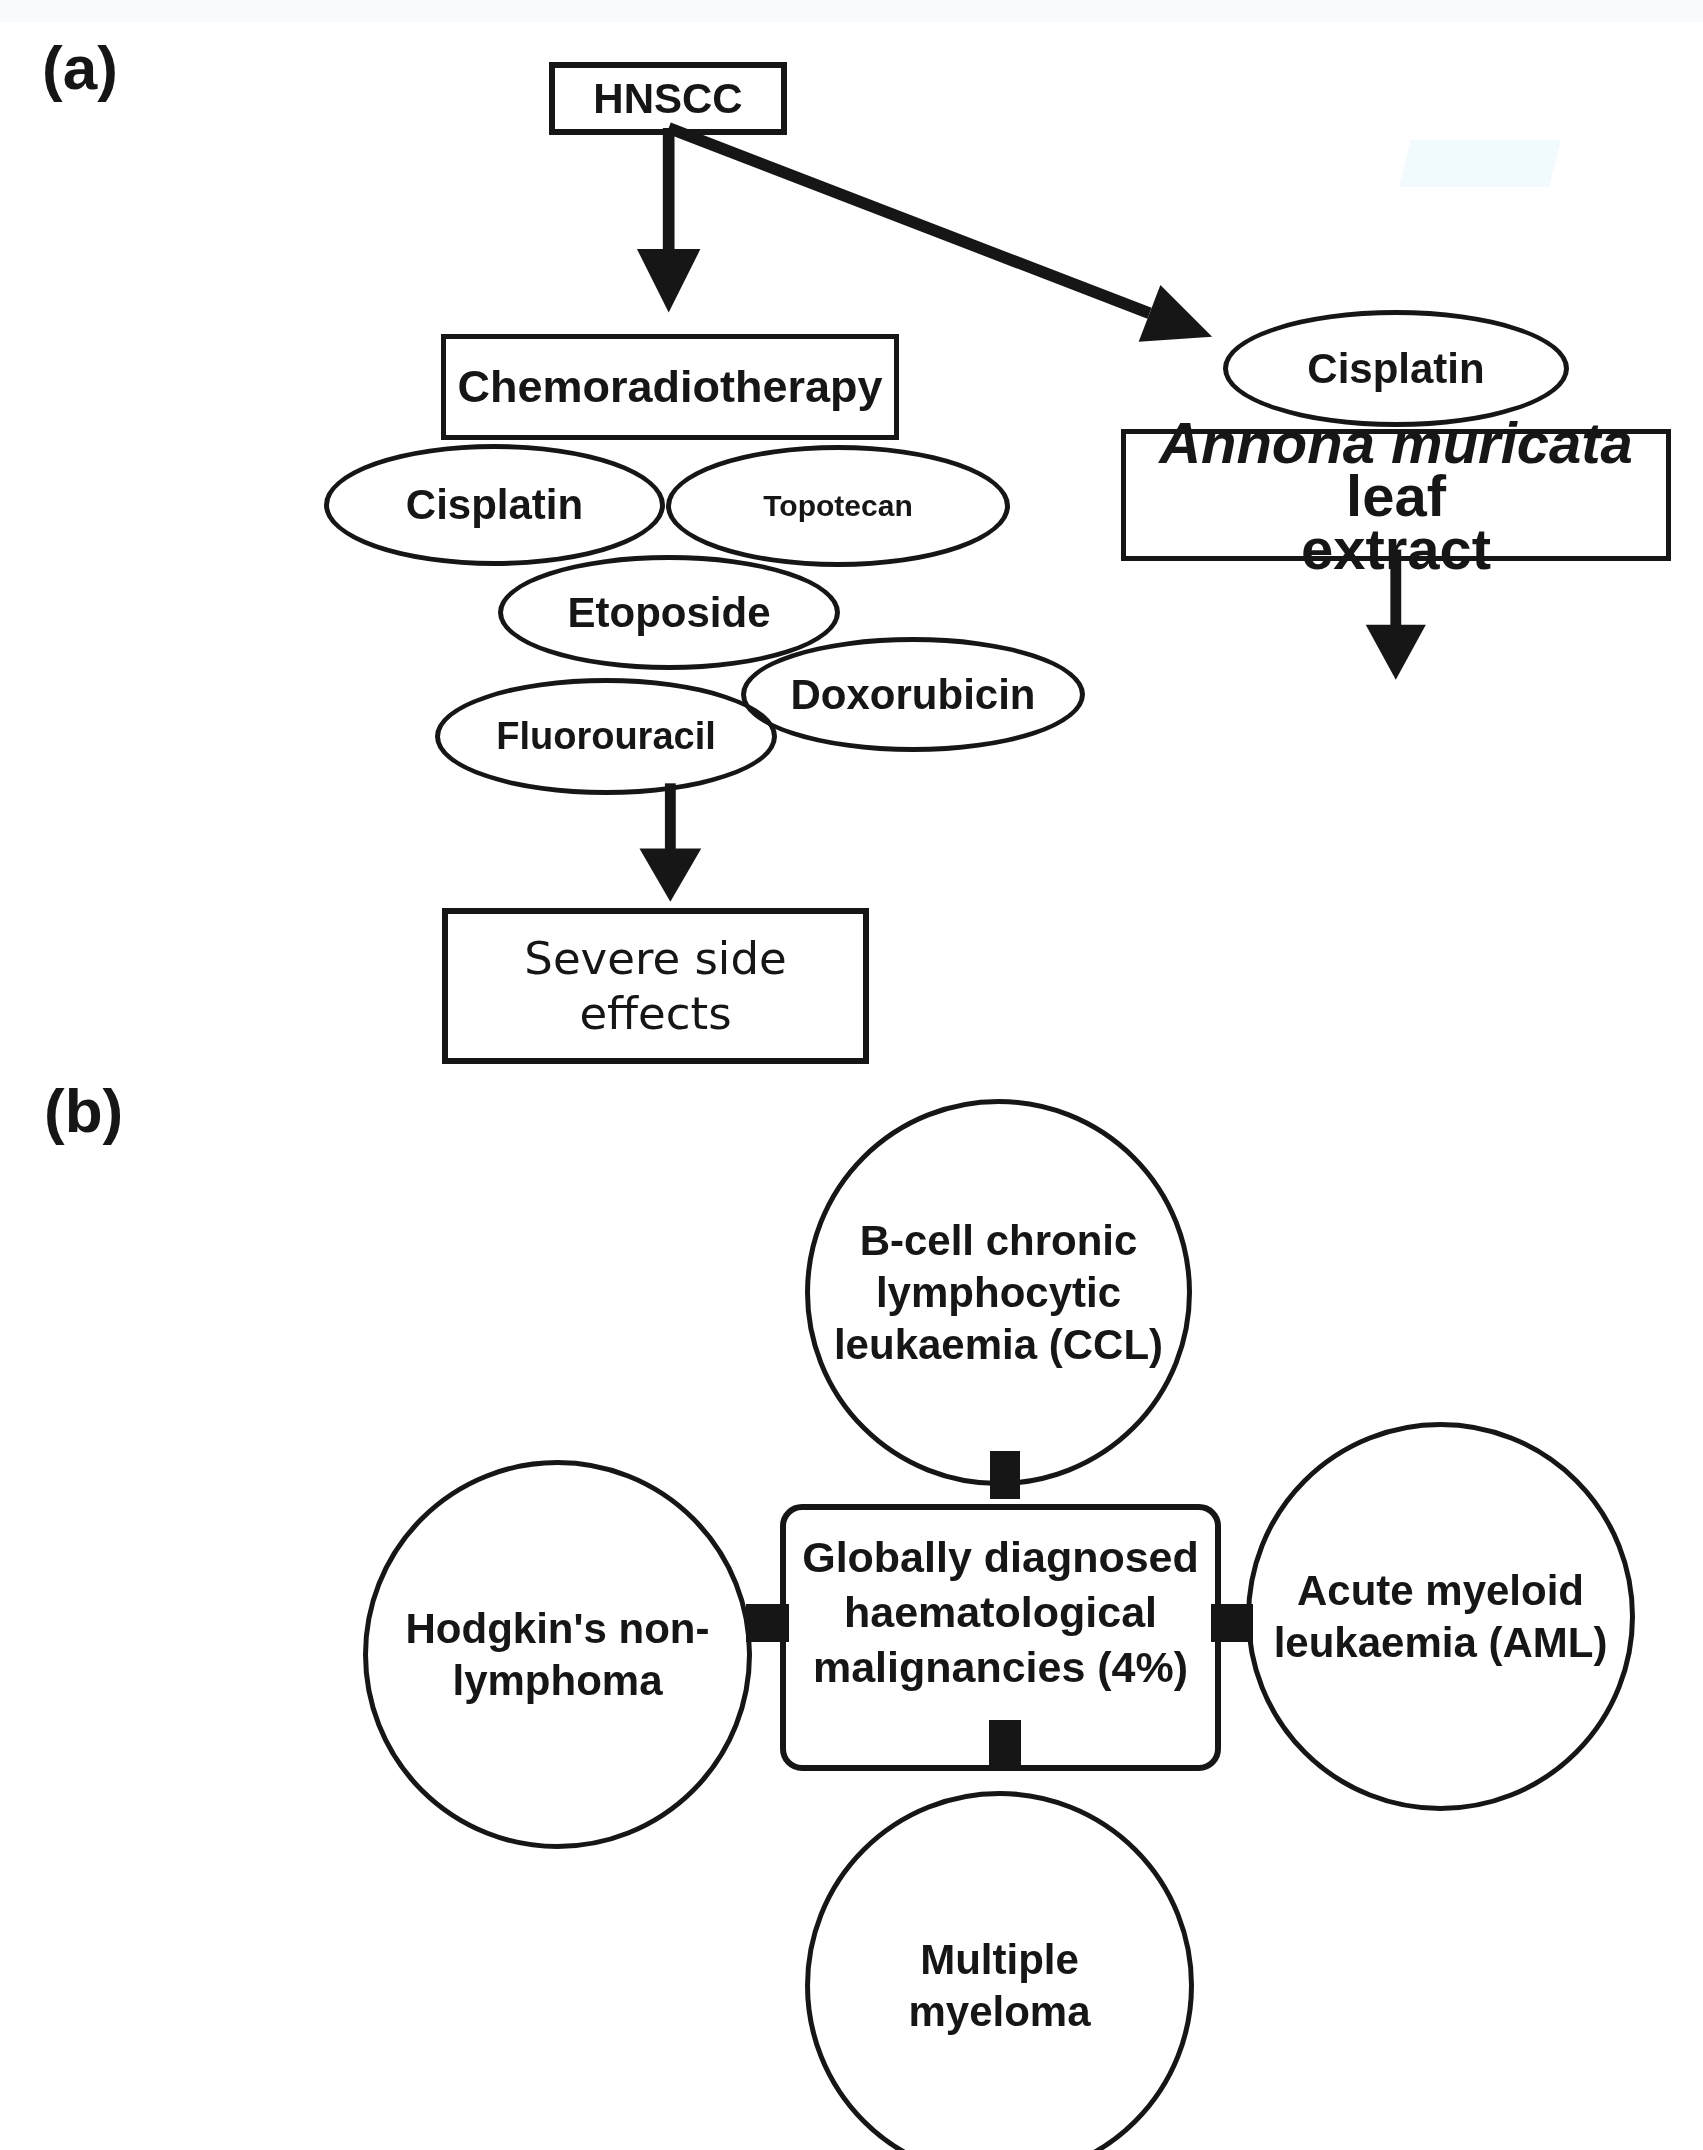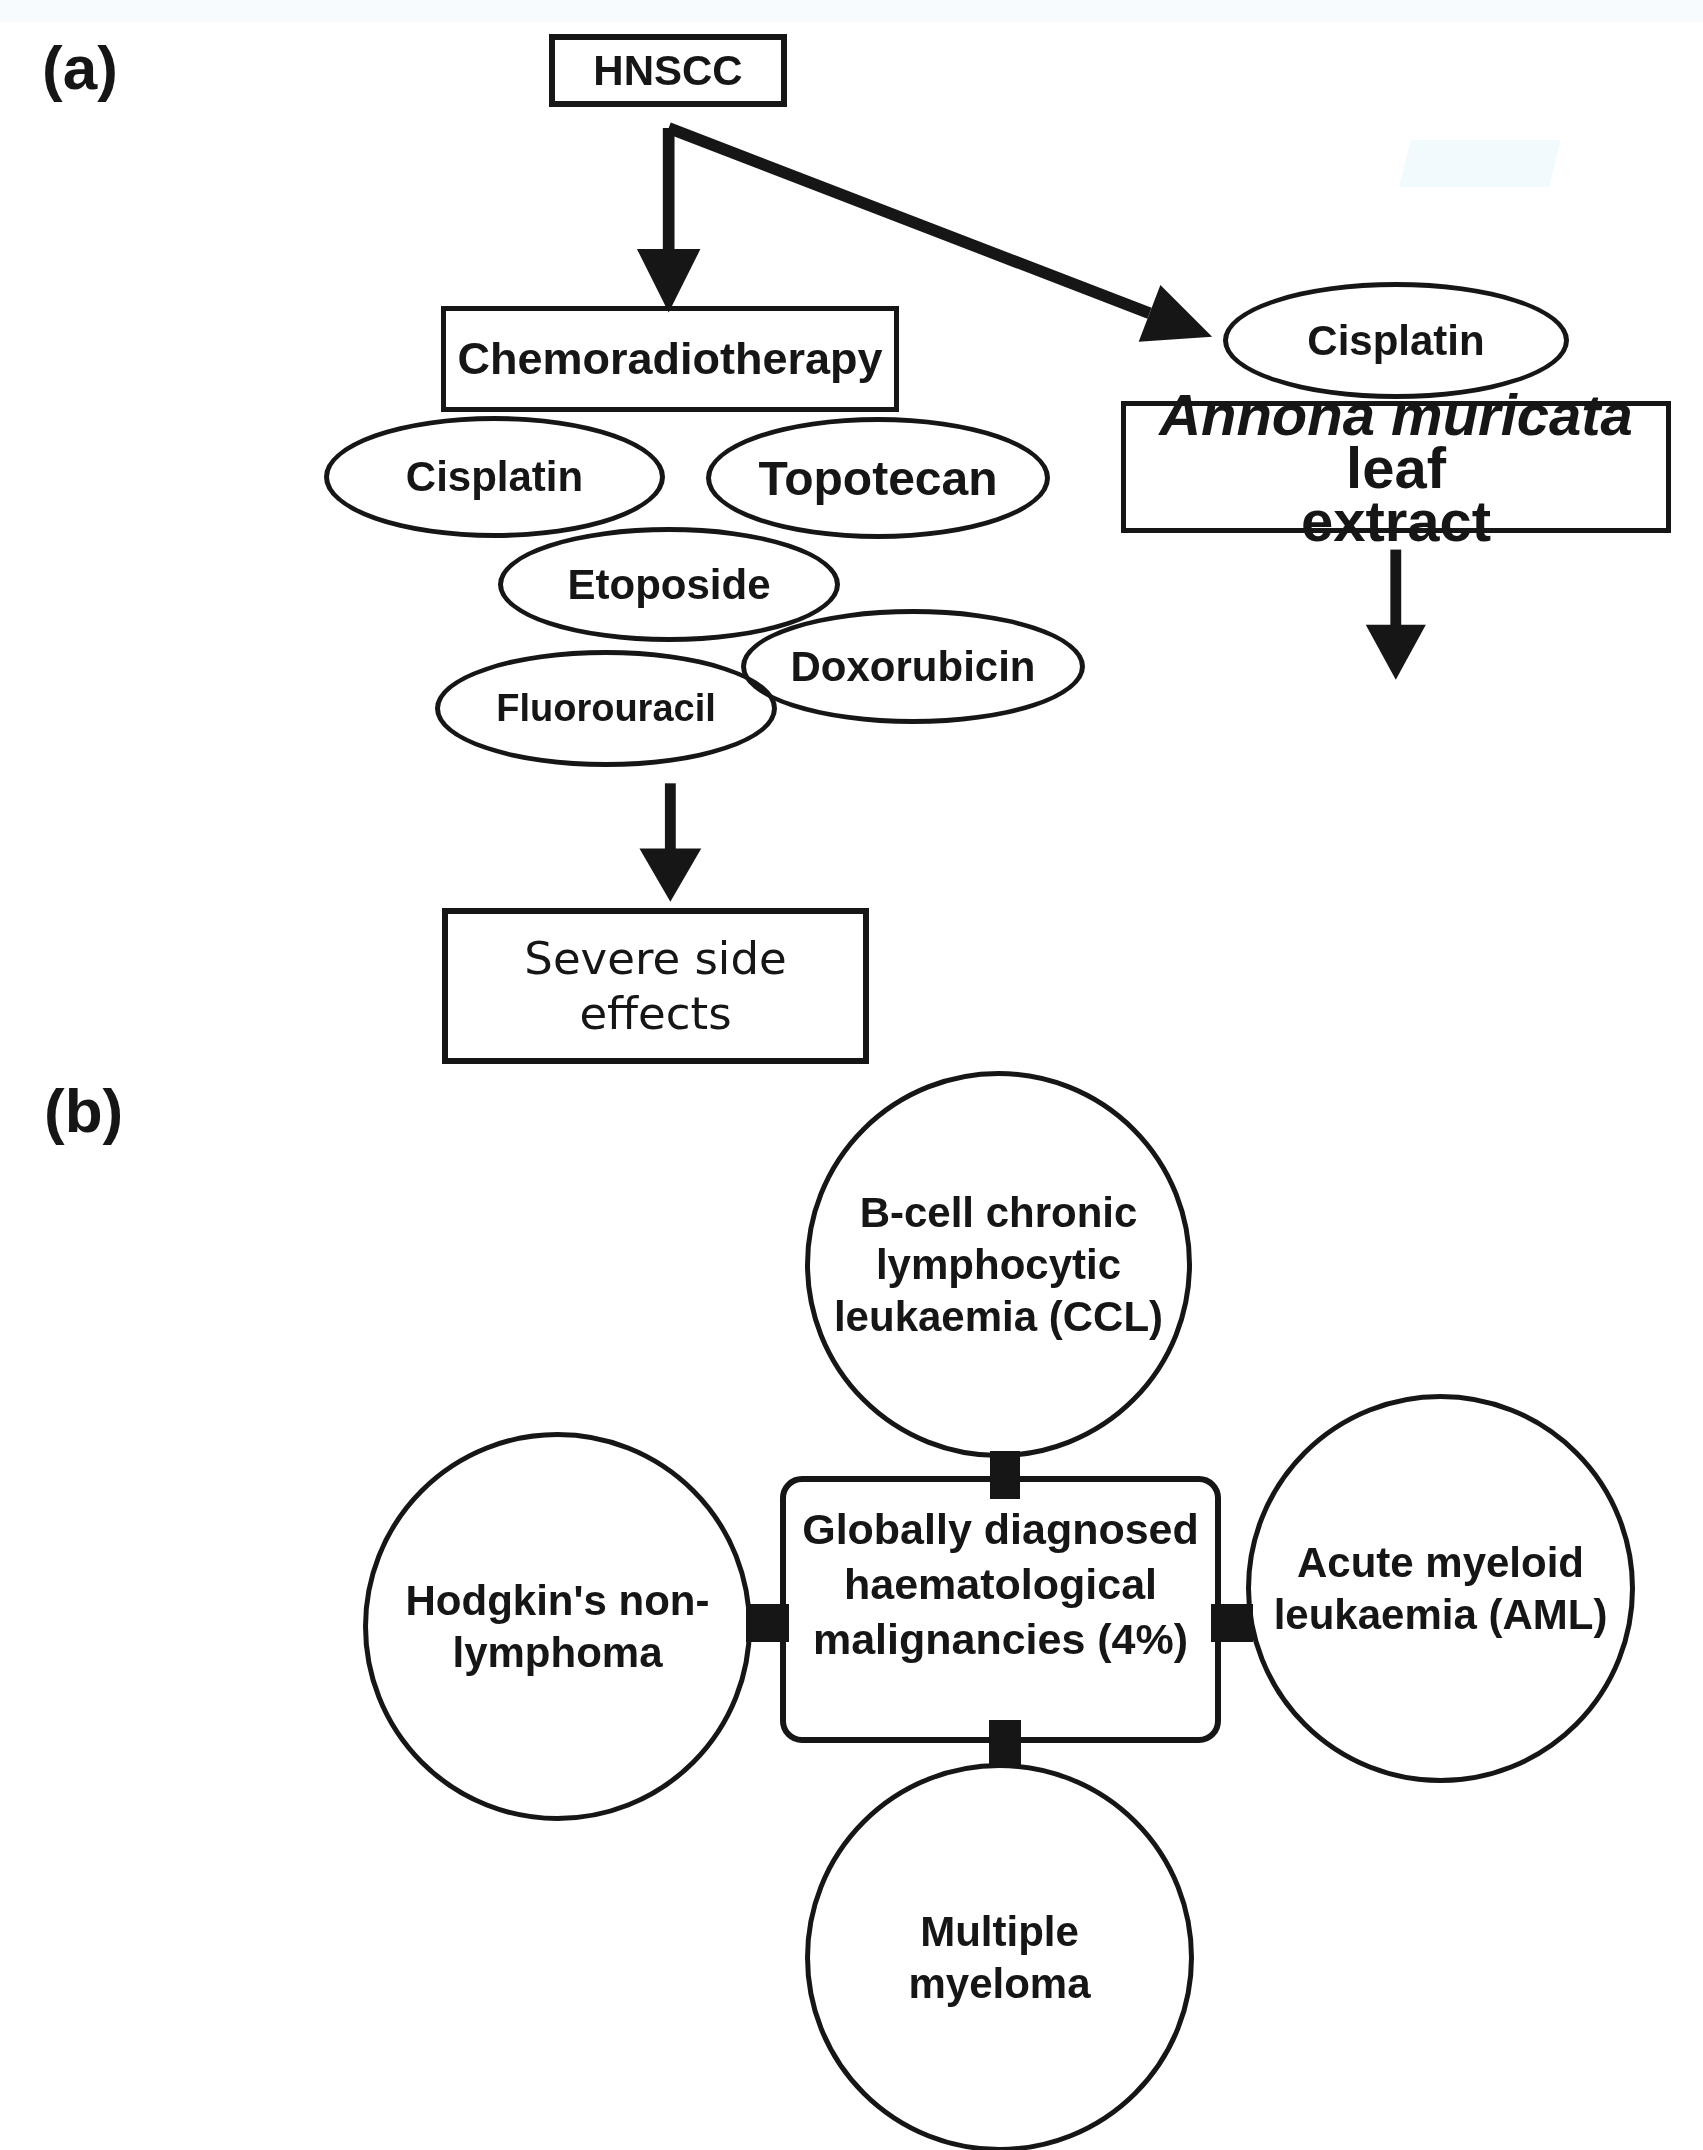--- a/index.html
+++ b/index.html
@@ -10,21 +10,21 @@
   }
   .layer { position:absolute; inset:0; }
   .node {
     position:absolute; box-sizing:border-box; background:transparent;
     display:flex; flex-direction:column; align-items:center; justify-content:center;
     text-align:center;
   }
   .rect    { border:6.7px solid #161616; }
   .ellipse { border:5px solid #161616; border-radius:50%; }
   .circle  { border:5.8px solid #161616; border-radius:50%; }
-  .bold { font-weight:bold; }
+  .bold { font-weight:bold;margin-top:28px; }
   .italic { font-style:italic; }
   .connector { position:absolute; background:#161616; }
   .panel-label { position:absolute; font-weight:bold; font-size:62px; }
   .lite { font-family:"DejaVu Sans", sans-serif; font-weight:normal; }
   svg.arrows { position:absolute; left:0; top:0; pointer-events:none; }
   .scan-band { position:absolute; left:0; top:0; width:1703px; height:22px; background:#f7fbfd; }
   .scan-patch {
     position:absolute; left:1405px; top:140px; width:150px; height:47px;
     background:#f1fafd; transform:skewX(-14deg);
   }
@@ -68,21 +68,21 @@
       <div>HNSCC</div>
     </div>
 
     <div class="node rect bold" style="left:441px; top:306px; width:458px; height:106px; font-size:45px; border-width:5.8px;">
       <div>Chemoradiotherapy</div>
     </div>
 
     <div class="node ellipse bold" style="left:324px; top:416px; width:341px; height:122px; font-size:42px;">
       <div>Cisplatin</div>
     </div>
-    <div class="node ellipse bold" style="left:706px; top:417px; width:344px; height:122px; font-size:48px;">
+    <div class="node ellipse bold" style="left:666px; top:417px; width:344px; height:122px; font-size:30px;">
       <div>Topotecan</div>
     </div>
     <div class="node ellipse bold" style="left:741px; top:609px; width:344px; height:115px; font-size:42px;">
       <div>Doxorubicin</div>
     </div>
     <div class="node ellipse bold" style="left:498px; top:527px; width:342px; height:115px; font-size:42px;">
       <div>Etoposide</div>
     </div>
     <div class="node ellipse bold" style="left:435px; top:650px; width:342px; height:117px; font-size:38px;">
       <div>Fluorouracil</div>

